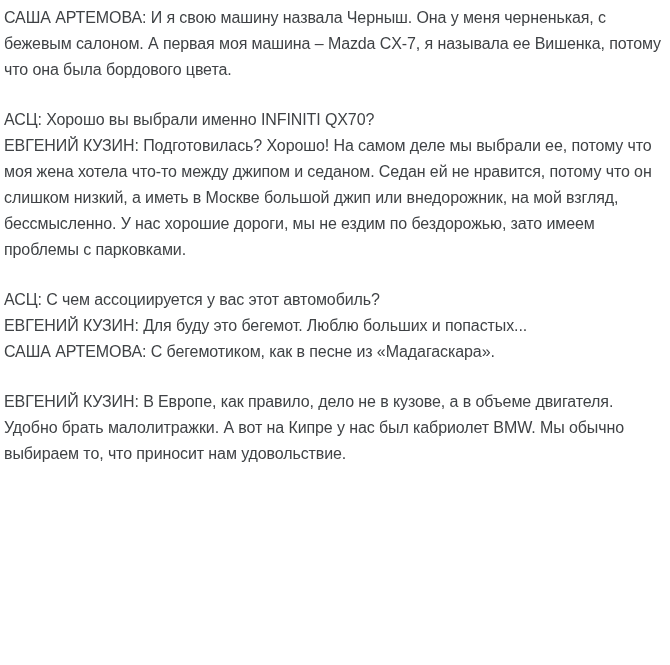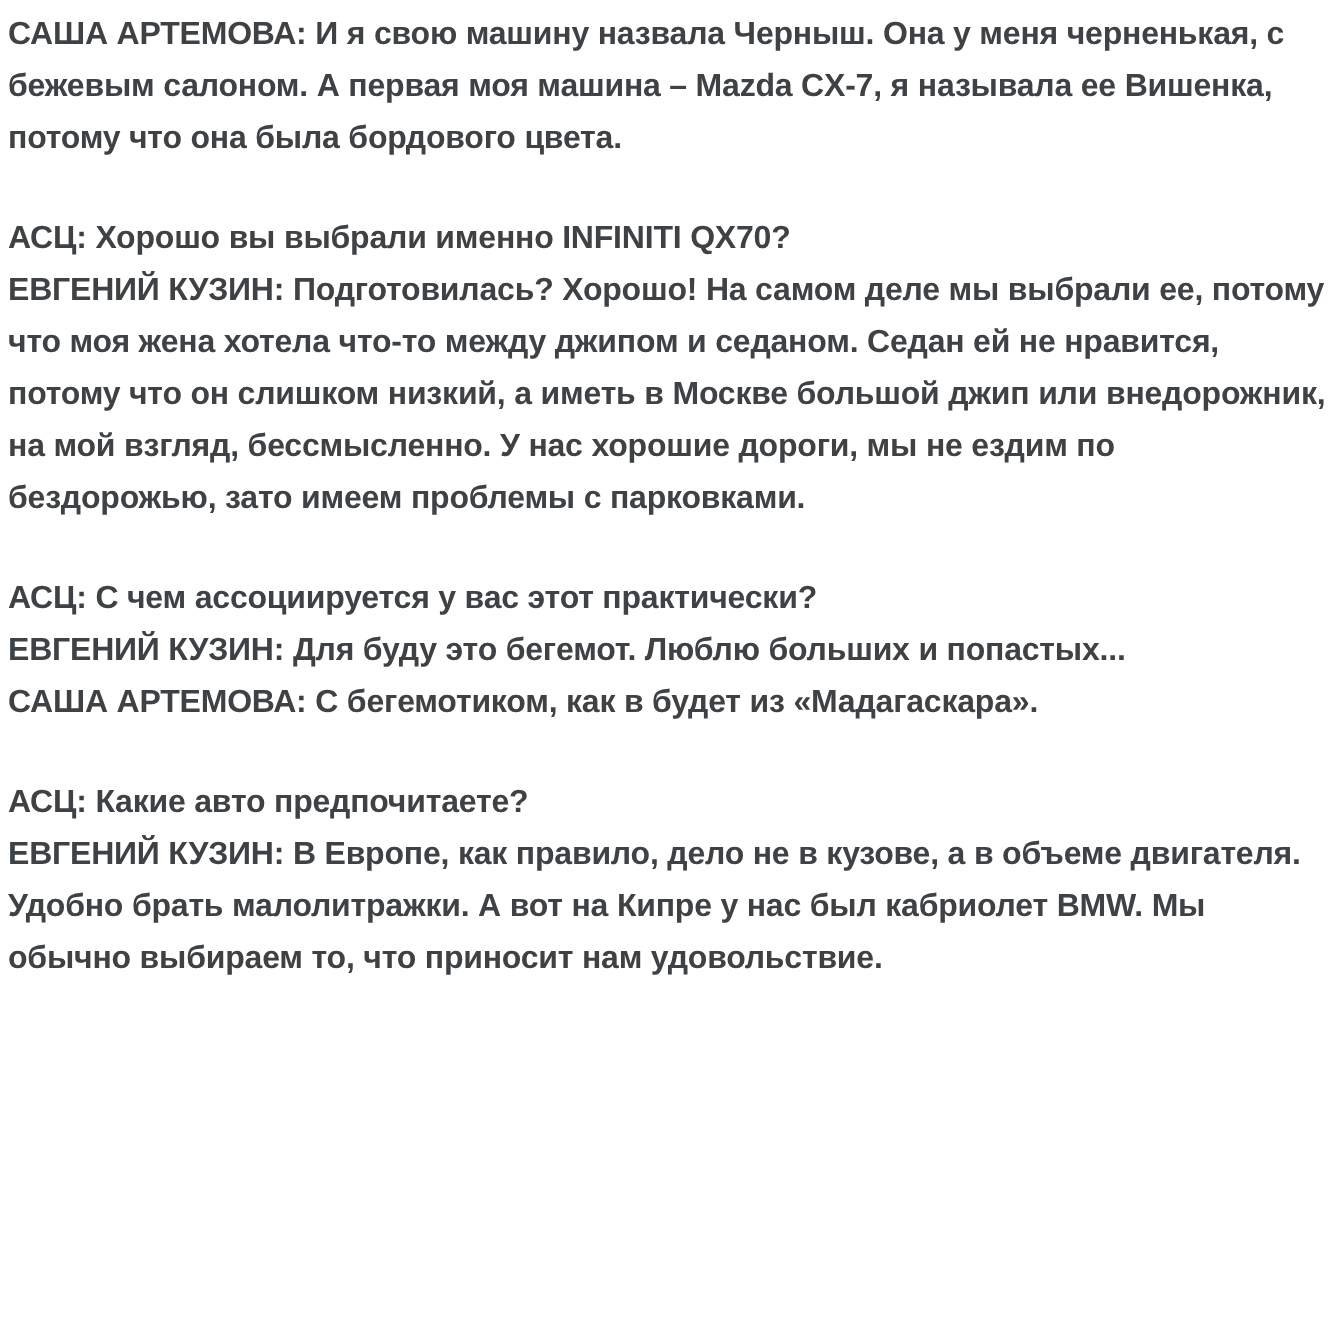--- a/index.html
+++ b/index.html
@@ -26,43 +26,42 @@
   }
   .dialog-block:last-child {
     margin-bottom: 0;
   }
   .utterance {
     margin: 0;
     text-align: left;
     letter-spacing: -0.1px;
   }
   .speaker, .sep, .utterance-text {
-    font-weight: 700;
+    font-weight: 400;
     color: inherit;
   }
 </style>
 </head>
 <body>
 
 <div class="transcript">
 
   <div class="dialog-block">
     <p class="utterance"><span class="speaker">САША АРТЕМОВА</span><span class="sep">: </span><span class="utterance-text">И я свою машину назвала Черныш. Она у меня черненькая, с бежевым салоном. А первая моя машина – Mazda CX-7, я называла ее Вишенка, потому что она была бордового цвета.</span></p>
   </div>
 
   <div class="dialog-block">
     <p class="utterance"><span class="speaker">АСЦ</span><span class="sep">: </span><span class="utterance-text">Хорошо вы выбрали именно INFINITI QX70?</span></p>
     <p class="utterance"><span class="speaker">ЕВГЕНИЙ КУЗИН</span><span class="sep">: </span><span class="utterance-text">Подготовилась? Хорошо! На самом деле мы выбрали ее, потому что моя жена хотела что-то между джипом и седаном. Седан ей не нравится, потому что он слишком низкий, а иметь в Москве большой джип или внедорожник, на мой взгляд, бессмысленно. У нас хорошие дороги, мы не ездим по бездорожью, зато имеем проблемы с парковками.</span></p>
   </div>
 
   <div class="dialog-block">
-    <p class="utterance"><span class="speaker">АСЦ</span><span class="sep">: </span><span class="utterance-text">С чем ассоциируется у вас этот практически?</span></p>
+    <p class="utterance"><span class="speaker">АСЦ</span><span class="sep">: </span><span class="utterance-text">С чем ассоциируется у вас этот автомобиль?</span></p>
     <p class="utterance"><span class="speaker">ЕВГЕНИЙ КУЗИН</span><span class="sep">: </span><span class="utterance-text">Для буду это бегемот. Люблю больших и попастых...</span></p>
-    <p class="utterance"><span class="speaker">САША АРТЕМОВА</span><span class="sep">: </span><span class="utterance-text">С бегемотиком, как в будет из «Мадагаскара».</span></p>
+    <p class="utterance"><span class="speaker">САША АРТЕМОВА</span><span class="sep">: </span><span class="utterance-text">С бегемотиком, как в песне из «Мадагаскара».</span></p>
   </div>
 
 
   <div class="dialog-block">
-    <p class="utterance"><span class="speaker">АСЦ</span><span class="sep">: </span><span class="utterance-text">Какие авто предпочитаете?</span></p>
     <p class="utterance"><span class="speaker">ЕВГЕНИЙ КУЗИН</span><span class="sep">: </span><span class="utterance-text">В Европе, как правило, дело не в кузове, а в объеме двигателя. Удобно брать малолитражки. А вот на Кипре у нас был кабриолет BMW. Мы обычно выбираем то, что приносит нам удовольствие.</span></p>
   </div>
 
 </div>
 
 </body></html>

